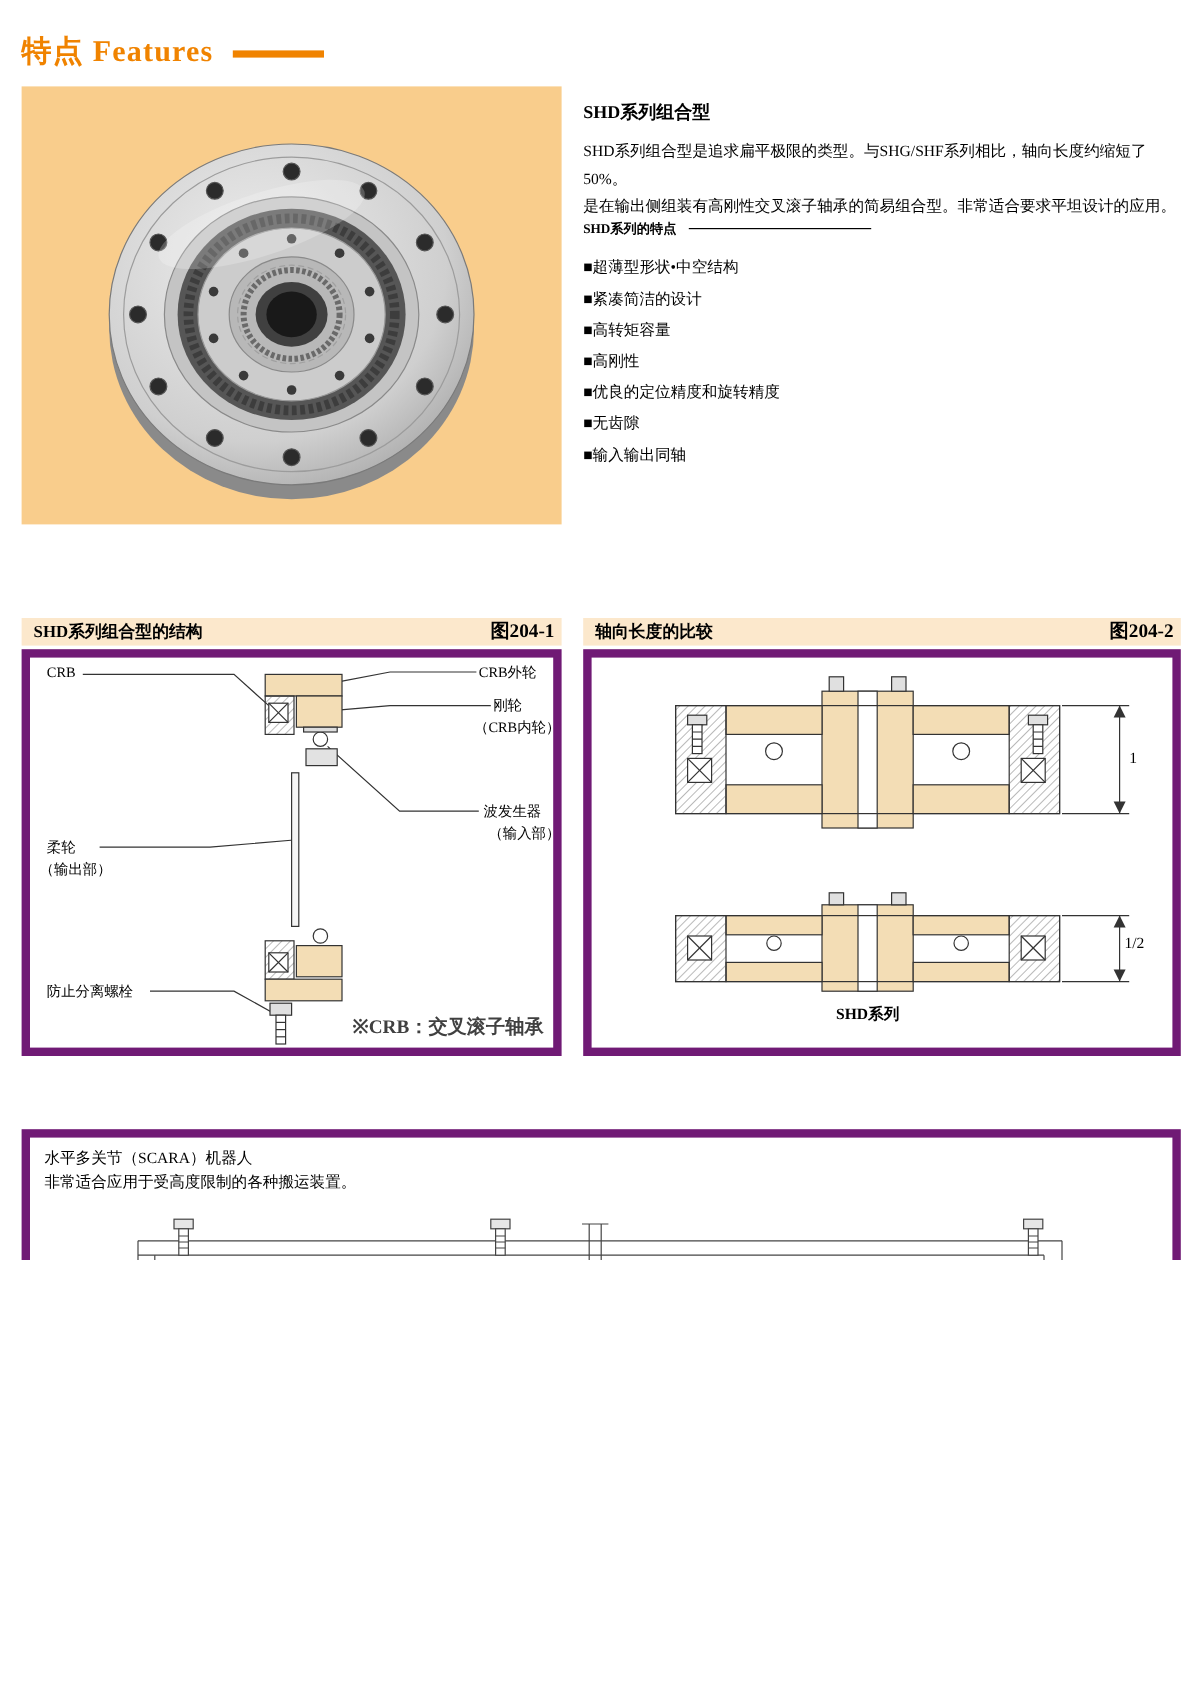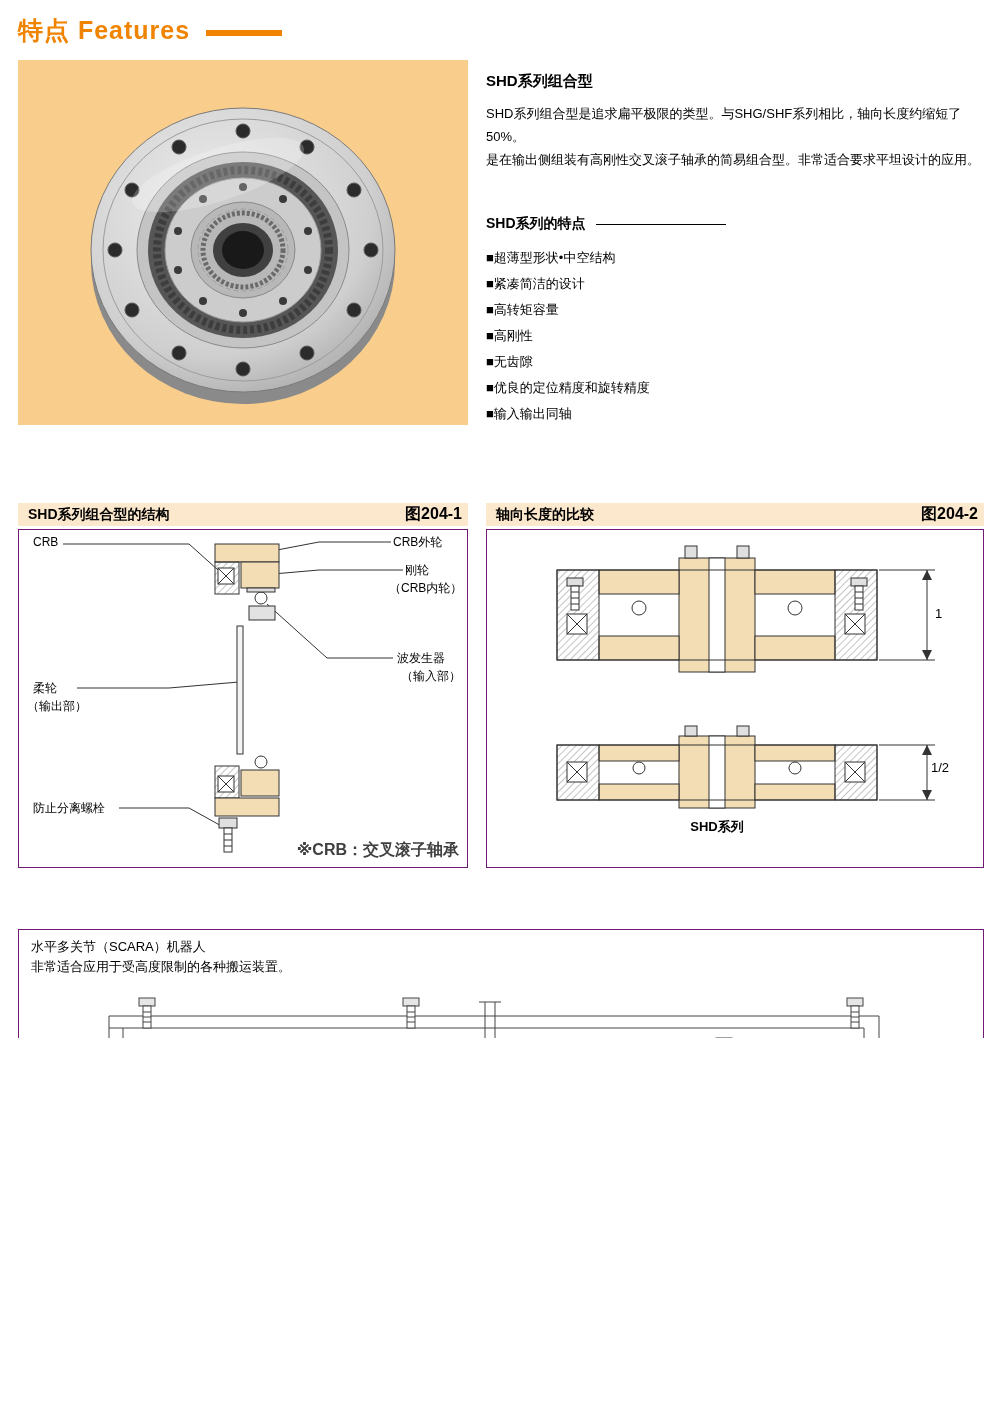--- a/index.html
+++ b/index.html
@@ -1,41 +1,41 @@
 <!DOCTYPE html>
 <html><head>
 <meta charset="utf-8">
 <style>
   * { margin:0; padding:0; box-sizing:border-box; }
   html,body { background:#fff; }
   body { width:1000px; height:1414px; font-family:"Liberation Sans","DejaVu Sans",sans-serif; color:#000; position:relative; }
-  .page { position:absolute; left:0; top:0; width:1000px; height:1038px; background:#fff; overflow:hidden; }
+  .page { position:absolute; left:0; top:12px; width:1000px; height:1038px; background:#fff; overflow:hidden;font-family:Liberation Serif, serif; }
 
   
   .page-title-row { position:absolute; left:18px; top:14px; display:flex; align-items:center; }
   .page-title { color:#F08300; font-size:25px; font-weight:bold; letter-spacing:1px; }
   .title-rule { width:76px; height:6px; background:#F08300; margin-left:16px; margin-top:4px; }
 
   
   .photo-box { position:absolute; left:18px; top:60px; width:450px; height:365px; background:#F9CD8C; }
   .photo-box svg { position:absolute; left:0; top:0; }
 
   
   .intro { position:absolute; left:486px; top:72px; width:500px; }
   .intro-heading { font-size:15px; font-weight:bold; margin-bottom:12px; }
   .intro-body div { font-size:13px; line-height:1.75; }
-  .feat-head { display:flex; align-items:center; width:240px; margin-top:44px; font-size:14px; font-weight:bold; }
+  .feat-head { display:flex; align-items:center; width:240px; font-size:11px; font-weight:bold; }
   .feat-rule { flex:1; height:1px; background:#000; margin-left:10px; }
   .features { margin-top:12px; font-size:13px; line-height:2.0; }
 
   
   .sec-head { position:absolute; height:23px; background:#FCE8CC; display:flex; justify-content:space-between; align-items:center; padding:0 6px 0 10px; }
   .sec-title { color:#000000; font-weight:bold; font-size:14px; }
   .sec-fig { color:#000; font-weight:bold; font-size:16px; }
-  .panel { position:absolute; background:#fff; border:1px solid #701a75; }
+  .panel { position:absolute; background:#fff; border:7px solid #701a75; }
   .panel svg { position:absolute; left:0; top:0; }
 
   .sec-head-structure { left:18px; top:503px; width:450px; }
   .panel-structure { left:18px; top:529px; width:450px; height:339px; }
   .sec-head-comparison { left:486px; top:503px; width:498px; }
   .panel-comparison { left:486px; top:529px; width:498px; height:339px; }
   .sec-head-assembly { left:18px; top:883px; width:966px; }
   .panel-assembly { left:18px; top:909px; width:966px; height:493px;margin-top:20px; }
 
   .dlabel { position:absolute; font-size:12px; white-space:nowrap; }
@@ -114,22 +114,22 @@
     </div>
     <div class="feat-head">
       <span>SHD系列的特点</span>
       <span class="feat-rule"></span>
     </div>
     <div class="features">
       <div>■超薄型形状•中空结构</div>
       <div>■紧凑简洁的设计</div>
       <div>■高转矩容量</div>
       <div>■高刚性</div>
+      <div>■优良的定位精度和旋转精度</div>
       <div>■无齿隙</div>
-      <div>■优良的定位精度和旋转精度</div>
       <div>■输入输出同轴</div>
     </div>
   </div>
 
   <div class="sec-head sec-head-structure">
     <span class="sec-title">SHD系列组合型的结构</span>
     <span class="sec-fig">图204-1</span>
   </div>
   <div class="panel panel-structure">
     <svg width="448" height="337" viewBox="0 0 448 337">

